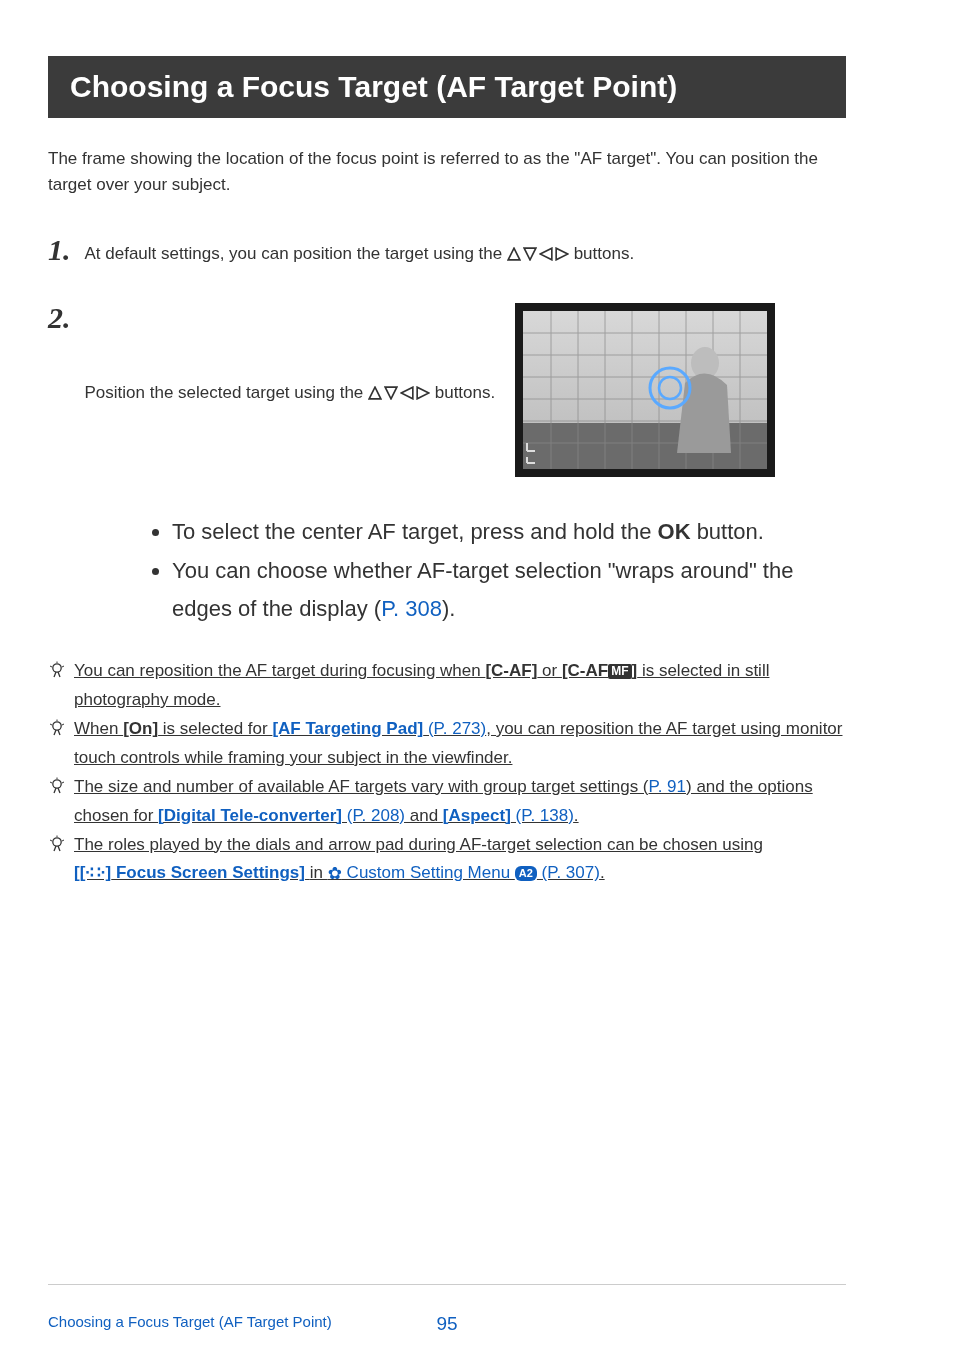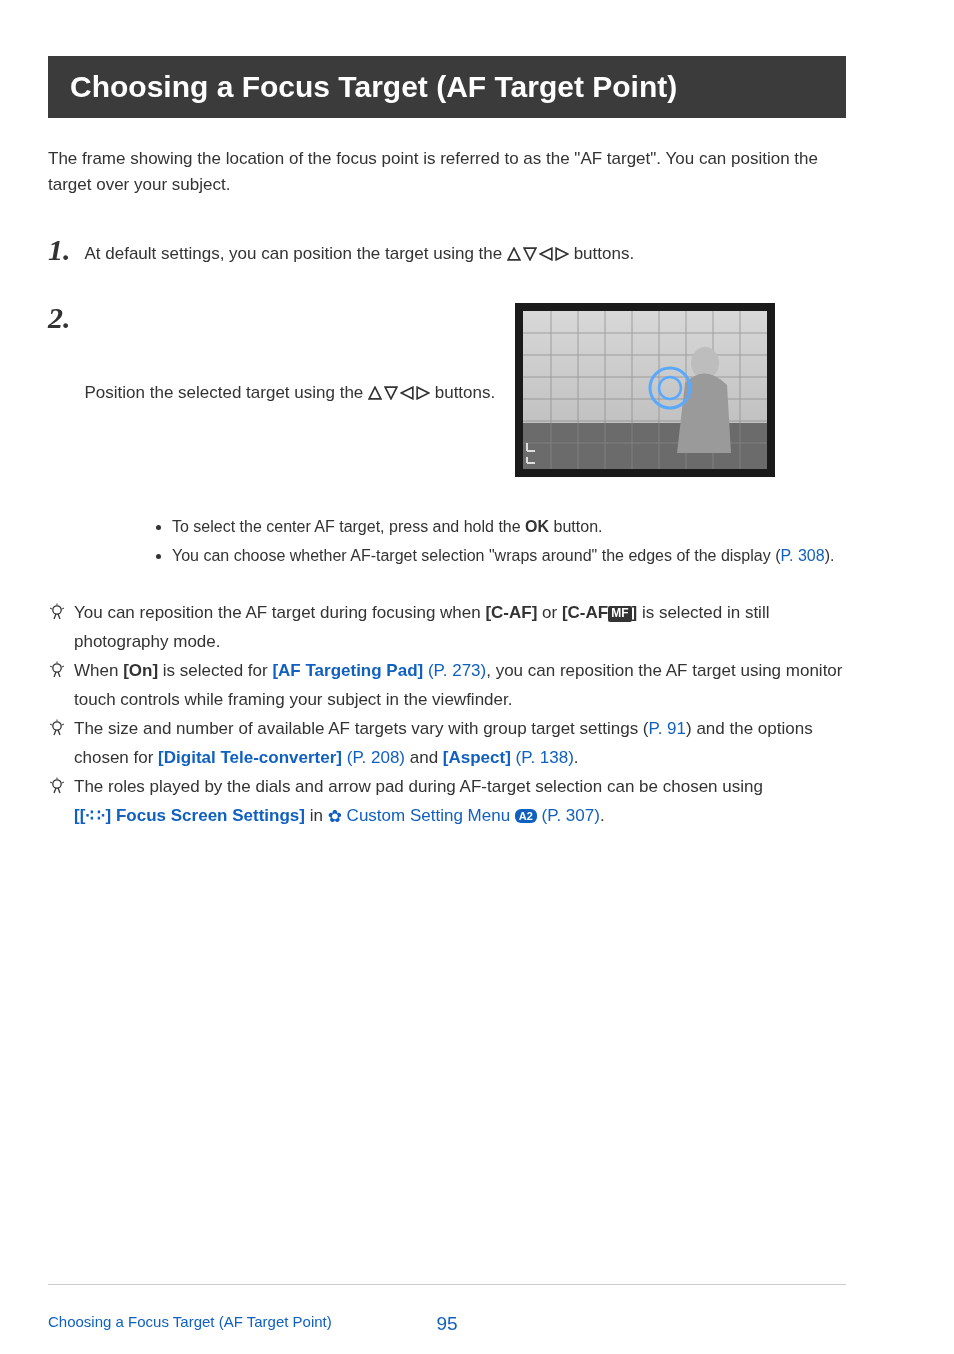--- a/index.html
+++ b/index.html
@@ -66,21 +66,21 @@
   }
   .screen-illus {
     width: 260px;
     height: 174px;
     background: #aaa;
     position: relative;
     flex-shrink: 0;
   }
   .subbullets {
     margin: 10px 0 30px 84px;
-    font-size: 16px;
+    font-size: 22px;
     line-height: 1.7;
   }
   .subbullets li { margin-bottom: 2px; }
   .hint {
     font-size: 17px;
     line-height: 1.7;
     margin: 0 0 0 0;
     padding-left: 26px;
     position: relative;
   }
@@ -112,21 +112,21 @@
     border-radius: 6px;
     vertical-align: 1px;
     line-height: 1.1;
   }
   .gear-icon {
     color: #1060c0;
     font-size: 17px;
     vertical-align: -1px;
   }
   .select-icon { color: #1060c0; font-weight: 700; }
-  .hints-block { margin-top: 26px; }
+  .hints-block { margin-top: 26px; text-decoration: underline; }
   hr.footer-rule {
     border: 0;
     border-top: 1px solid #ccc;
     margin: 0;
   }
   .footer {
     position: absolute;
     bottom: 24px;
     left: 48px;
     right: 48px;

